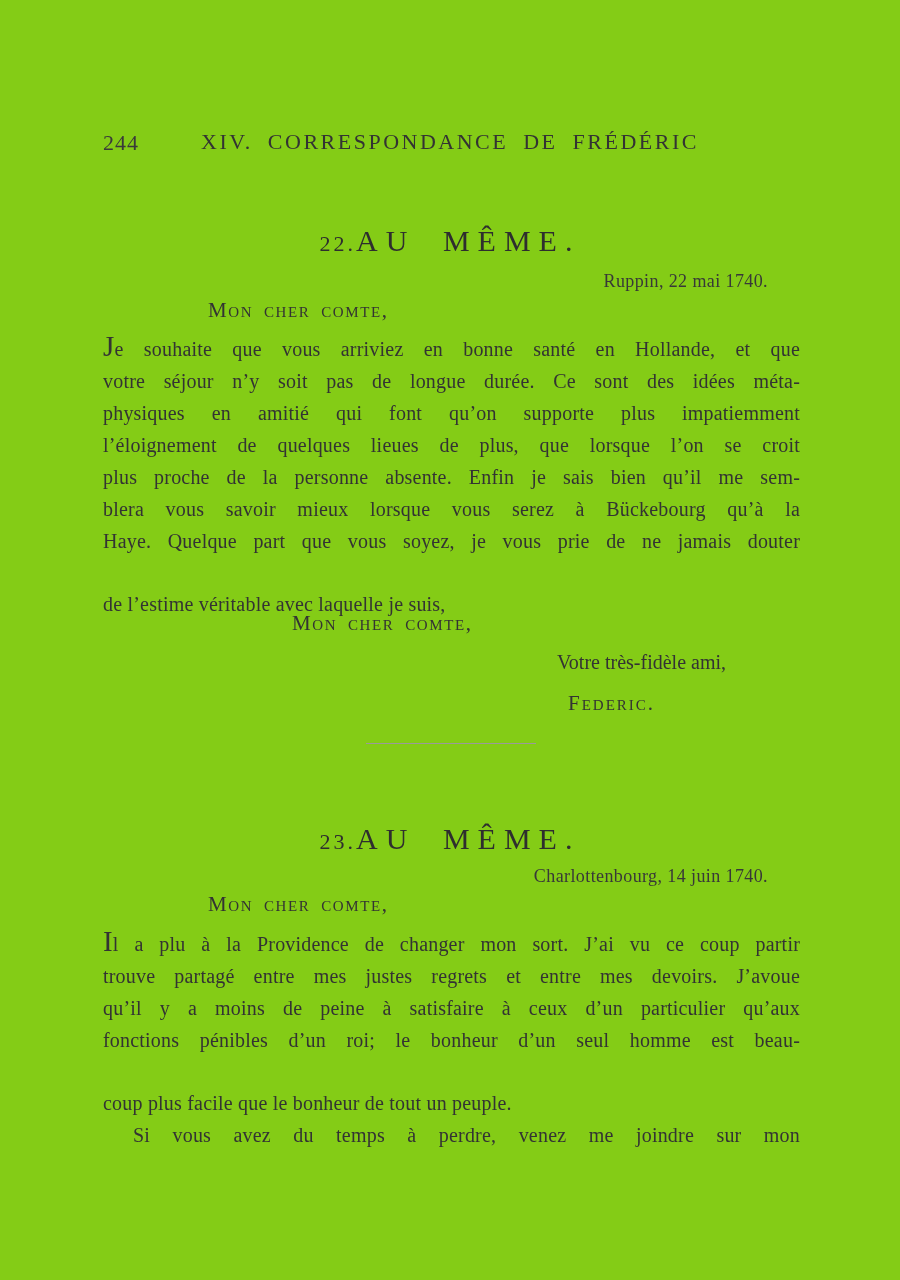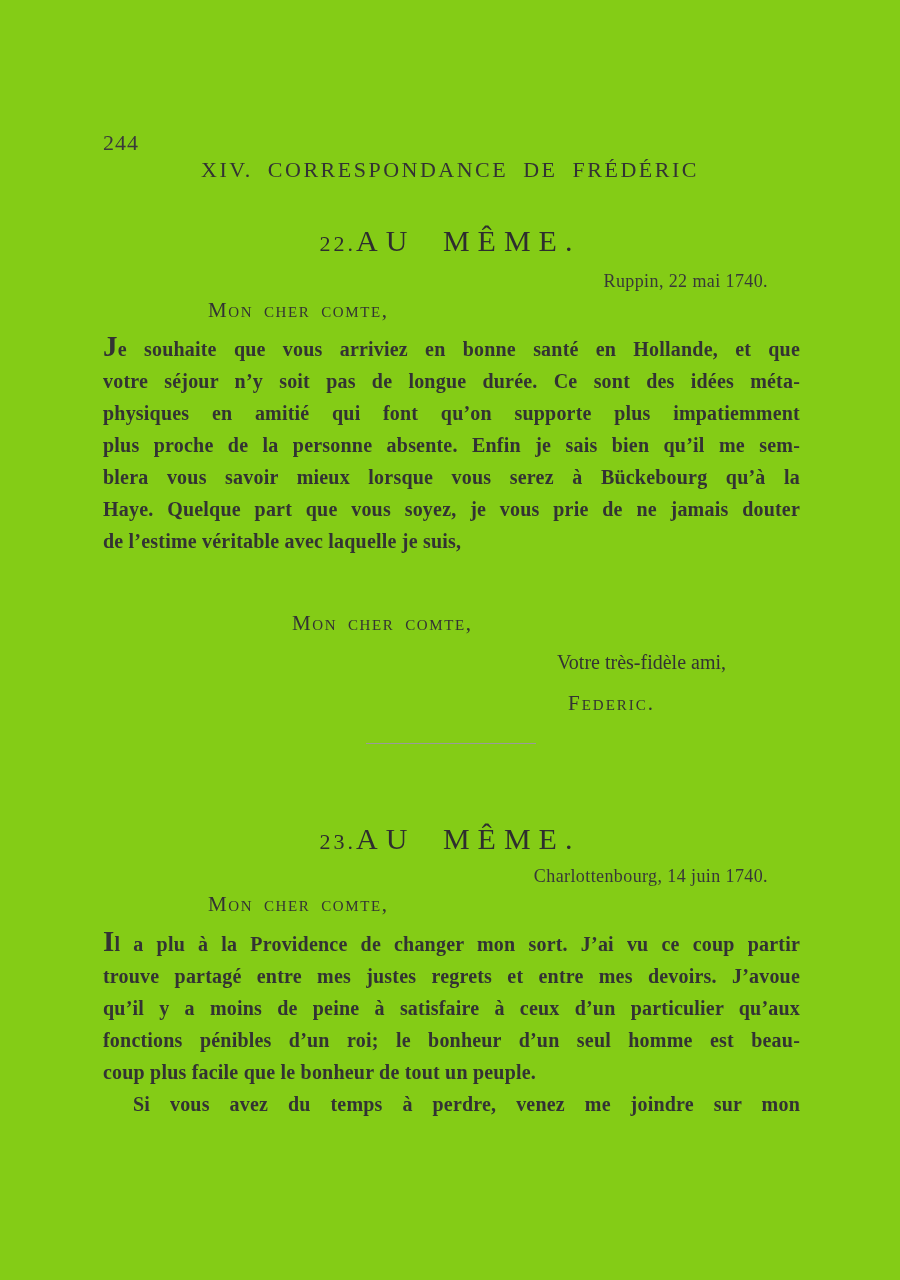--- a/index.html
+++ b/index.html
@@ -17,21 +17,20 @@
   
   .pagenum {
     position:absolute; left:103px; top:130px;
     font-size:22px; color:#3a3a3a; letter-spacing:1px;
   }
   .running-title {
     position:absolute; left:0; right:0; top:129px;
     text-align:center;
     font-size:22px; letter-spacing:2.5px; word-spacing:7px;
     color:#333333;
-    margin-top:28px;
   }
   
   .letter-heading {
     position:absolute; left:0; right:0; text-align:center;
     color:#2e2e2e; white-space:nowrap;
   }
   .letter-heading .num {
     font-size:22px; letter-spacing:3px; 
   }
   .letter-heading .title {
@@ -51,23 +50,22 @@
   
   .body-block {
     position:absolute; left:103px; width:697px;
     font-size:20px; color:#333333;
     letter-spacing:0.2px;
   }
   .line {
     height:32px; line-height:32px;
     text-align:justify; text-align-last:justify;
     overflow:visible;
-    font-weight:bold;
   }
-  .line.last { text-align-last:left; }
+  .line.last { text-align-last:left;margin-top:31px; }
   .line.indent { text-indent:30px; }
   .initial {
     font-size:29px; line-height:0;
   }
   .closing-phrase {
     position:absolute; right:174px; top:651px;
     font-size:20px; color:#333333; white-space:nowrap;
   }
   .signature {
     position:absolute; right:162px; top:691px; width:170px;
@@ -92,20 +90,21 @@
   </div>
 
   <div class="dateline" style="top:271px">Ruppin, 22 mai 1740.</div>
 
   <div class="salutation" style="left:208px; top:298px">Mon cher comte,</div>
 
   <div class="body-block" style="top:333px">
     <div class="line"><span class="initial">J</span><span>e souhaite que vous arriviez en bonne santé en Hollande, et que</span></div>
     <div class="line">votre séjour n’y soit pas de longue durée. Ce sont des idées méta-</div>
     <div class="line">physiques en amitié qui font qu’on supporte plus impatiemment</div>
+    <div class="line">l’éloignement de quelques lieues de plus, que lorsque l’on se croit</div>
     <div class="line">plus proche de la personne absente. Enfin je sais bien qu’il me sem-</div>
     <div class="line">blera vous savoir mieux lorsque vous serez à Bückebourg qu’à la</div>
     <div class="line">Haye. Quelque part que vous soyez, je vous prie de ne jamais douter</div>
     <div class="line last">de l’estime véritable avec laquelle je suis,</div>
   </div>
 
   <div class="salutation" style="left:292px; top:611px">Mon cher comte,</div>
 
   <div class="closing-phrase">Votre très-fidèle ami,</div>
 

